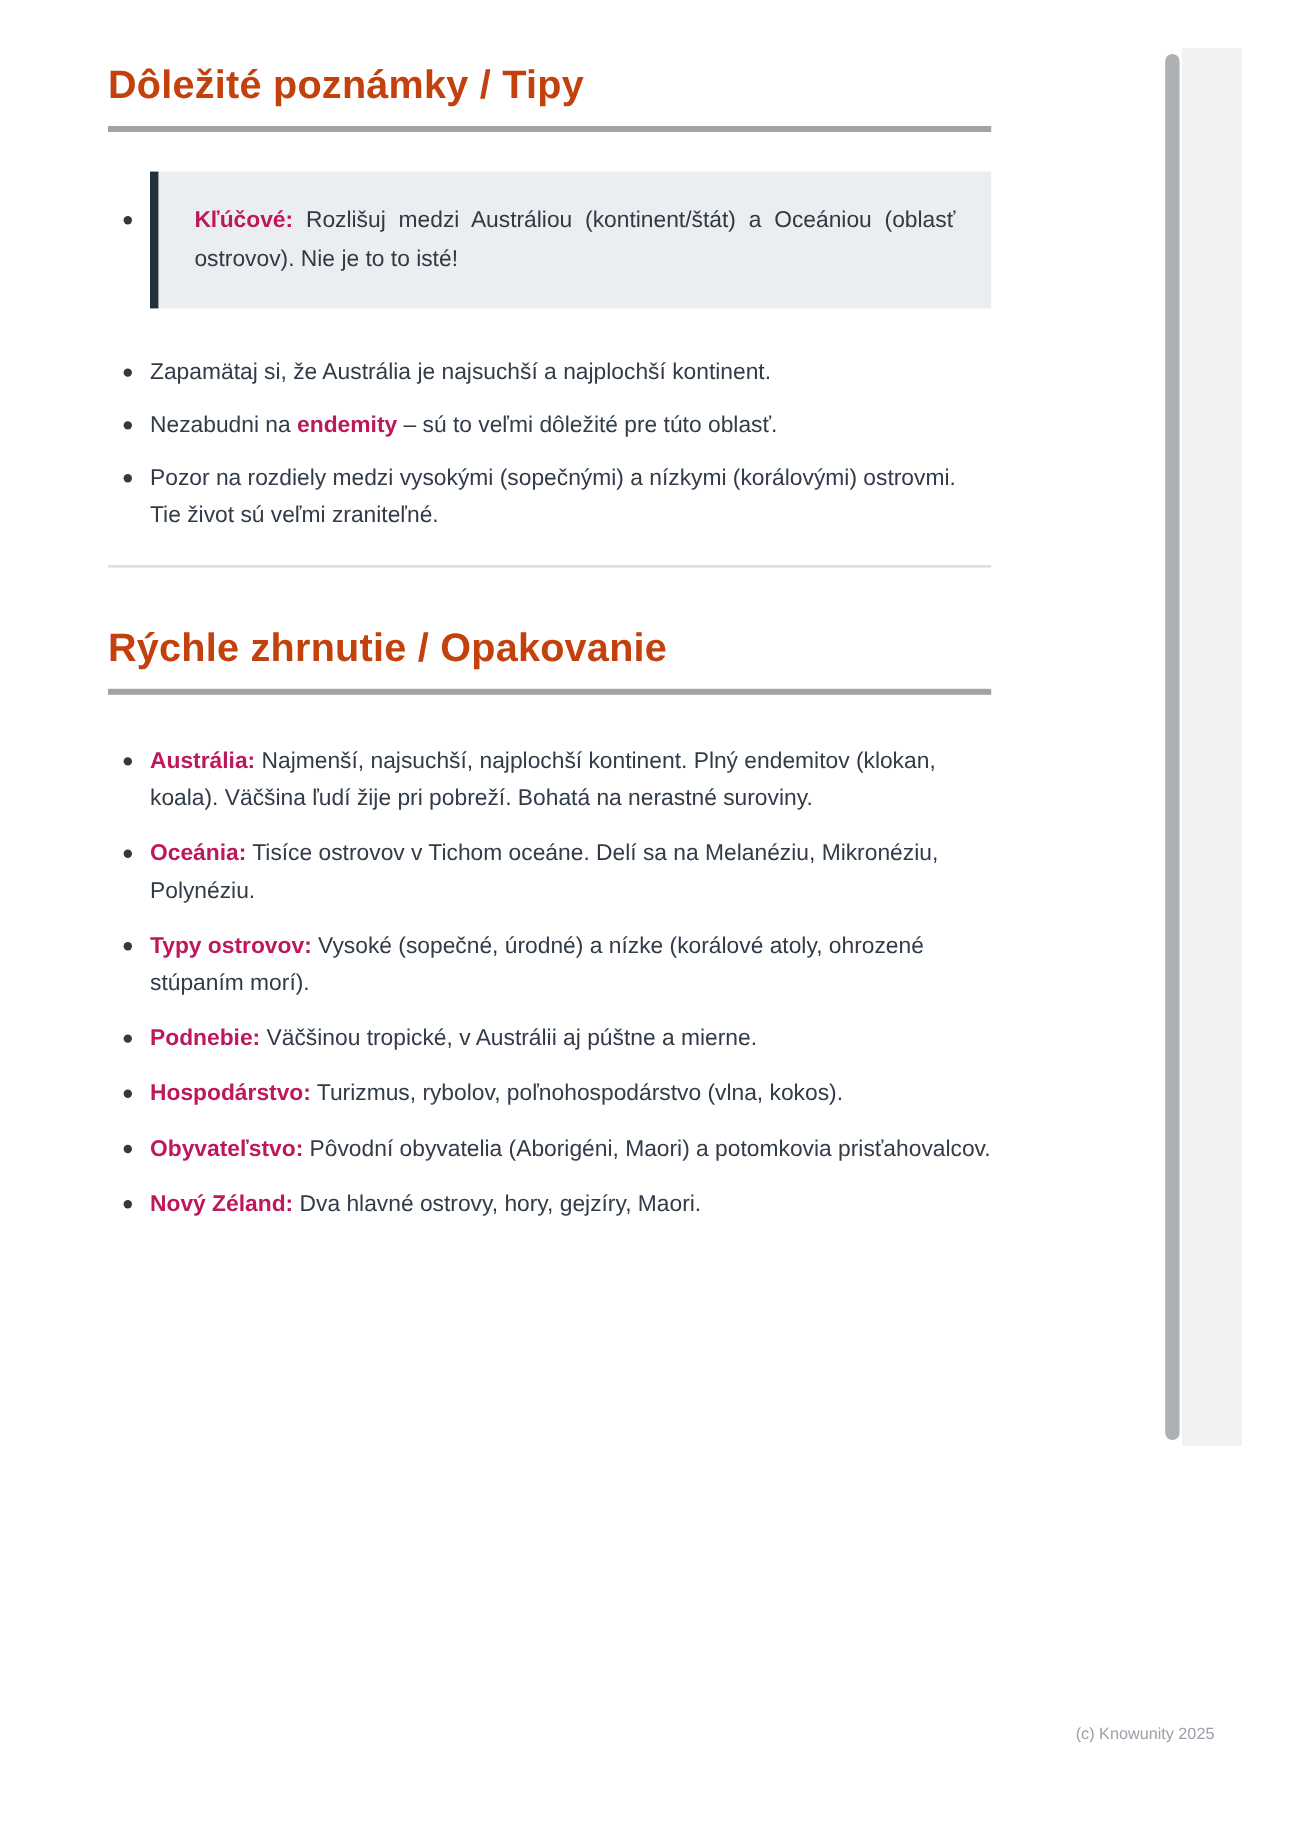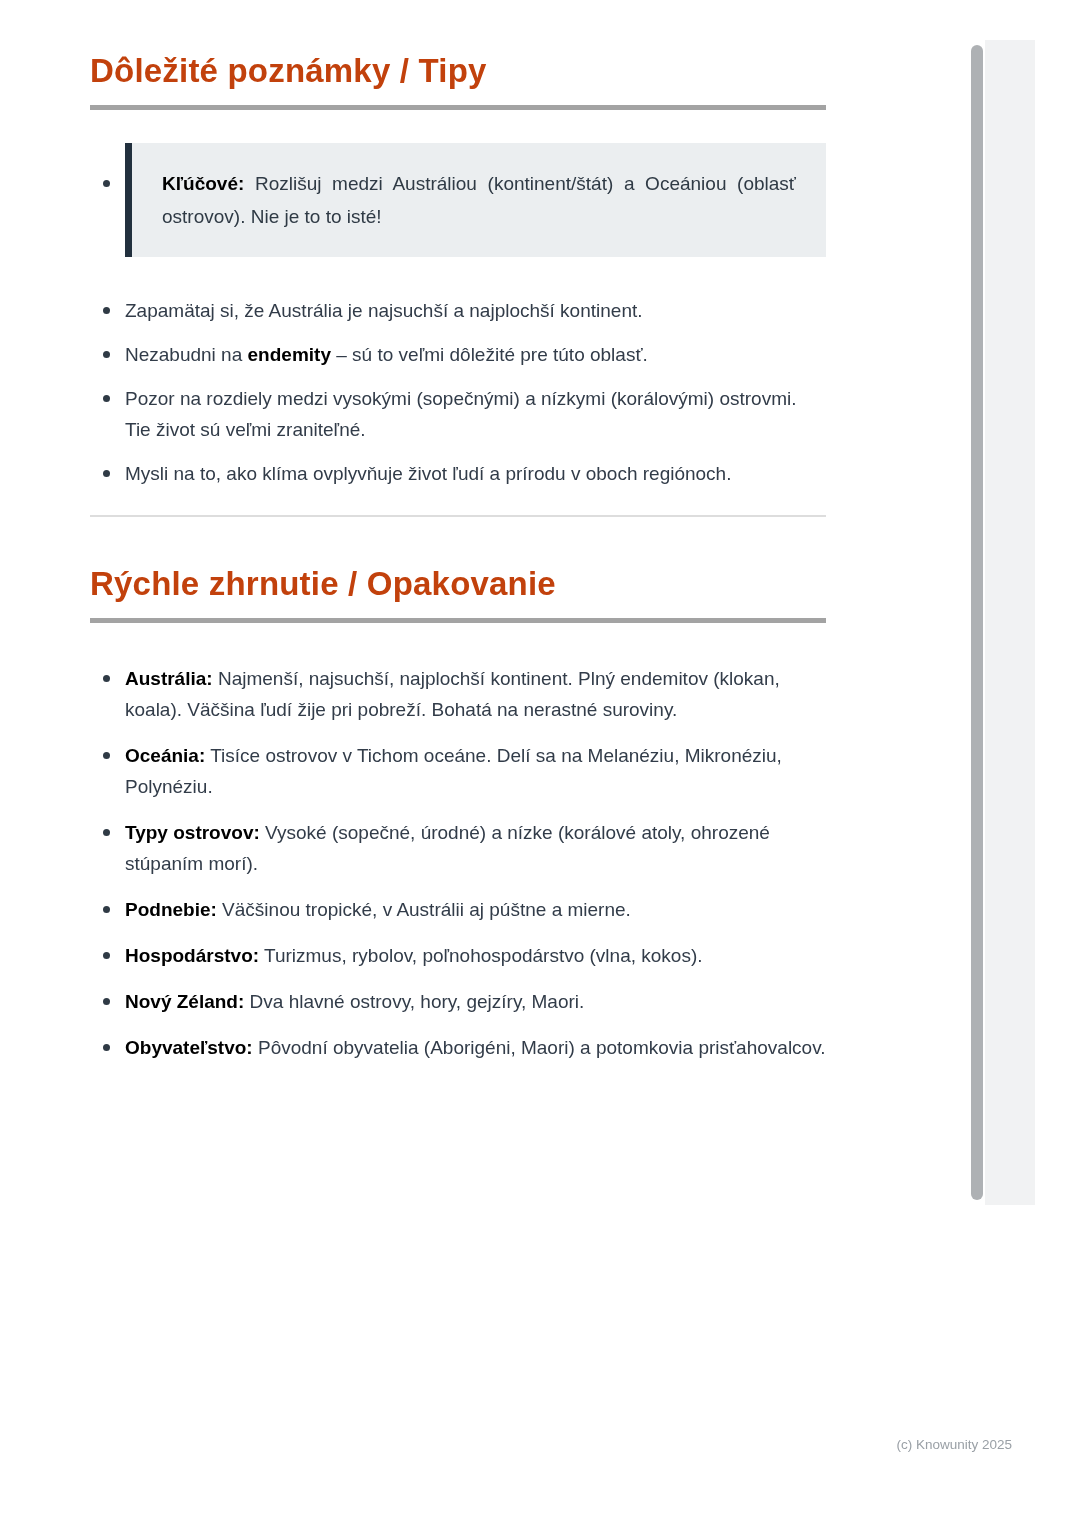--- a/index.html
+++ b/index.html
@@ -60,21 +60,21 @@
     display: flex;
     margin-bottom: 13px;
   }
   .bullet .dot { margin-top: 12px; }
   .bullet-text {
     flex: 1;
     font-size: 19px;
     line-height: 31px;
   }
   .bullet-list.second .bullet { margin-bottom: 15px; }
-  strong { font-weight: 700; color: #000000; }
+  strong { font-weight: 700; color: #be185d; }
   .section-divider {
     border: none;
     border-top: 2px solid #dddddd;
     margin-top: 26px;
   }
   .second-title { margin-top: 48px; }
   .scroll-track {
     position: absolute;
     left: 985px;
     top: 40px;
@@ -120,24 +120,20 @@
       <div class="bullet-text"><span>Zapamätaj si, že Austrália je najsuchší a najplochší kontinent.</span></div>
     </div>
     <div class="bullet">
       <span class="dot"></span>
       <div class="bullet-text"><span>Nezabudni na </span><strong>endemity</strong><span> – sú to veľmi dôležité pre túto oblasť.</span></div>
     </div>
     <div class="bullet">
       <span class="dot"></span>
       <div class="bullet-text"><span>Pozor na rozdiely medzi vysokými (sopečnými) a nízkymi (korálovými) ostrovmi. Tie život sú veľmi zraniteľné.</span></div>
     </div>
-    <div class="bullet">
-      <span class="dot"></span>
-      <div class="bullet-text"><span>Mysli na to, ako klíma ovplyvňuje život ľudí a prírodu v oboch regiónoch.</span></div>
-    </div>
   </div>
 
   <hr class="section-divider">
 
   <h1 class="section-title second-title">Rýchle zhrnutie / Opakovanie</h1>
   <div class="title-rule"></div>
 
   <div class="bullet-list second">
     <div class="bullet">
       <span class="dot"></span>
@@ -154,25 +150,25 @@
     <div class="bullet">
       <span class="dot"></span>
       <div class="bullet-text"><strong>Podnebie:</strong><span> Väčšinou tropické, v Austrálii aj púštne a mierne.</span></div>
     </div>
     <div class="bullet">
       <span class="dot"></span>
       <div class="bullet-text"><strong>Hospodárstvo:</strong><span> Turizmus, rybolov, poľnohospodárstvo (vlna, kokos).</span></div>
     </div>
     <div class="bullet">
       <span class="dot"></span>
-      <div class="bullet-text"><strong>Nový Zéland:</strong><span> Dva hlavné ostrovy, hory, gejzíry, Maori.</span></div>
+      <div class="bullet-text"><strong>Obyvateľstvo:</strong><span> Pôvodní obyvatelia (Aborigéni, Maori) a potomkovia prisťahovalcov.</span></div>
     </div>
     <div class="bullet">
       <span class="dot"></span>
-      <div class="bullet-text"><strong>Obyvateľstvo:</strong><span> Pôvodní obyvatelia (Aborigéni, Maori) a potomkovia prisťahovalcov.</span></div>
+      <div class="bullet-text"><strong>Nový Zéland:</strong><span> Dva hlavné ostrovy, hory, gejzíry, Maori.</span></div>
     </div>
   </div>
 
 </div>
 
 <div class="scroll-track"></div>
 <div class="scroll-thumb"></div>
 
 <div class="footer">(c) Knowunity 2025</div>
 

